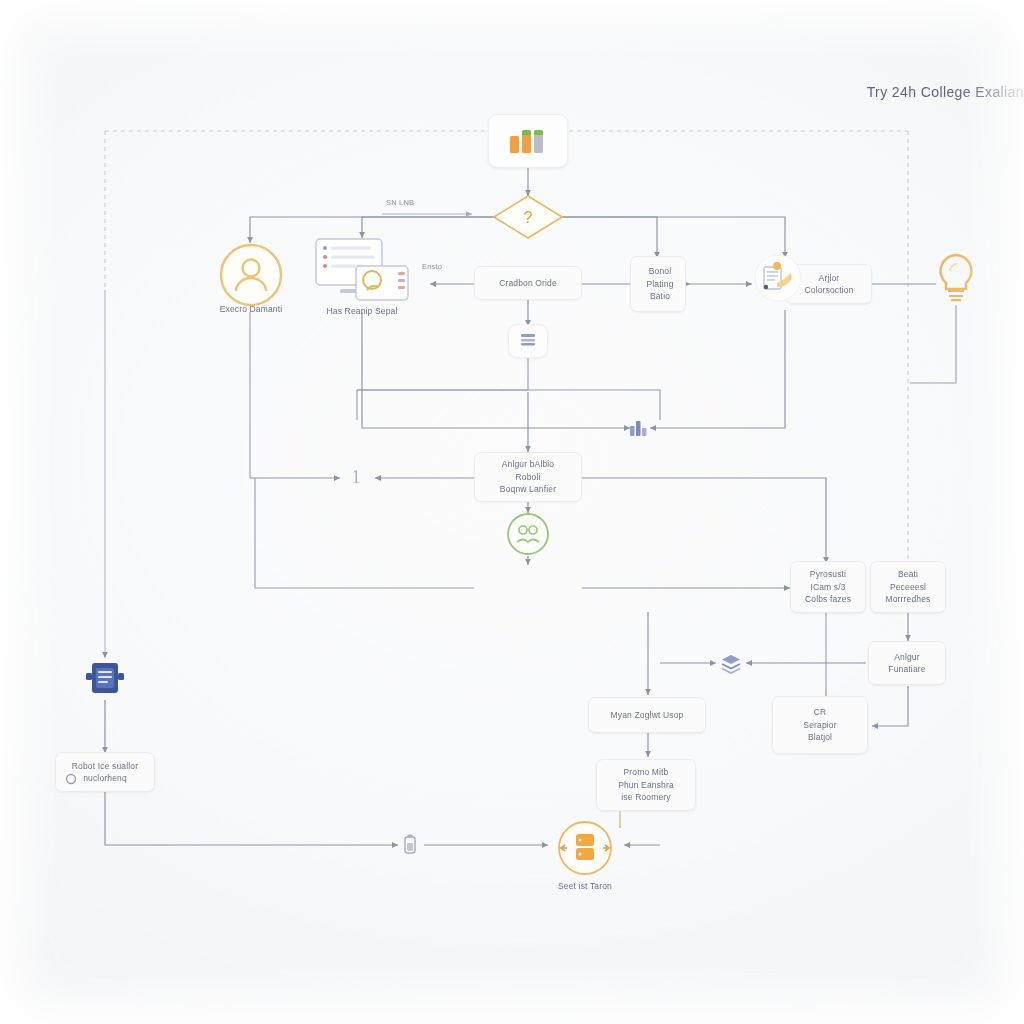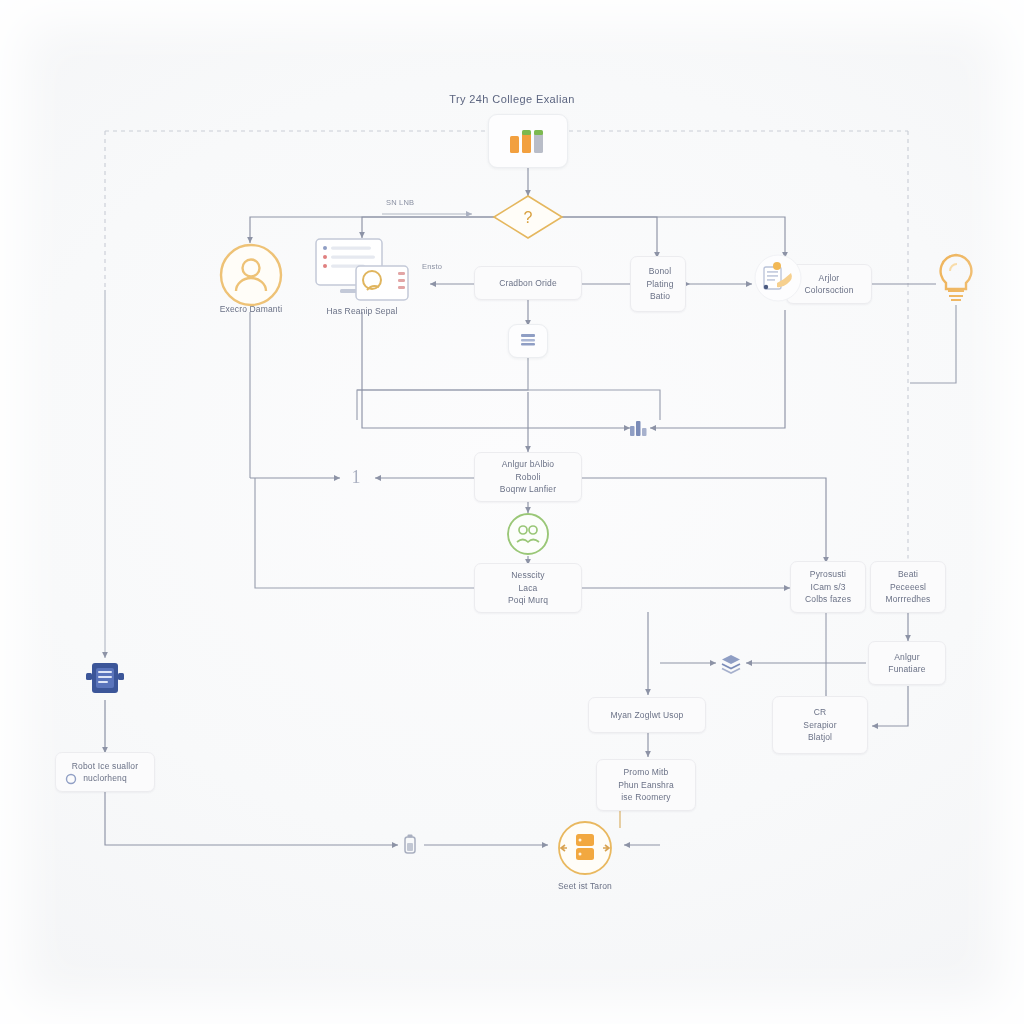--- a/index.html
+++ b/index.html
@@ -78,24 +78,24 @@
     font-size:7.5px;
     letter-spacing:.2px;
     z-index:6;
     filter:blur(.45px);
     white-space:nowrap;
     text-align:right;
   }
 
   #title{
     position:absolute;
-    left:0;right:0;top:93px;
-    text-align:center;
+    left:0;right:0;top:84px;
+    text-align:right;
     color:#5c6580;
-    font-size:11px;
+    font-size:14px;
     letter-spacing:.4px;
     z-index:8;
     filter:blur(.55px);
   }
 
   .diamond{
     position:absolute;
     z-index:5;
     display:flex;align-items:center;justify-content:center;
   }
@@ -313,25 +313,20 @@
 
   <div class="plainicon" style="left:504px;top:510px;width:48px;height:48px;">
     <svg width="46" height="46" viewBox="0 0 46 46">
       <circle cx="23" cy="23" r="20" fill="#fcfefb" stroke="#9ac777" stroke-width="1.9"></circle>
       <circle cx="18" cy="19" r="4" fill="none" stroke="#9ac777" stroke-width="1.7"></circle>
       <circle cx="28" cy="19" r="4" fill="none" stroke="#9ac777" stroke-width="1.7"></circle>
       <path d="M12,31 q6,-5 11,0 q5,-5 11,0" fill="none" stroke="#9ac777" stroke-width="1.7"></path>
     </svg>
   </div>
 
-  <div class="box" style="left:474px;top:563px;width:108px;height:50px;">
-    <span>Nesscity
-Laca
-Poqi Murq</span>
-  </div>
 
   <div class="box" style="left:790px;top:561px;width:76px;height:52px;">
     <span>Pyrosusti
 ICam s/3
 Colbs fazes</span>
   </div>
 
   <div class="box" style="left:870px;top:561px;width:76px;height:52px;">
     <span>Beati
 Peceeesl

